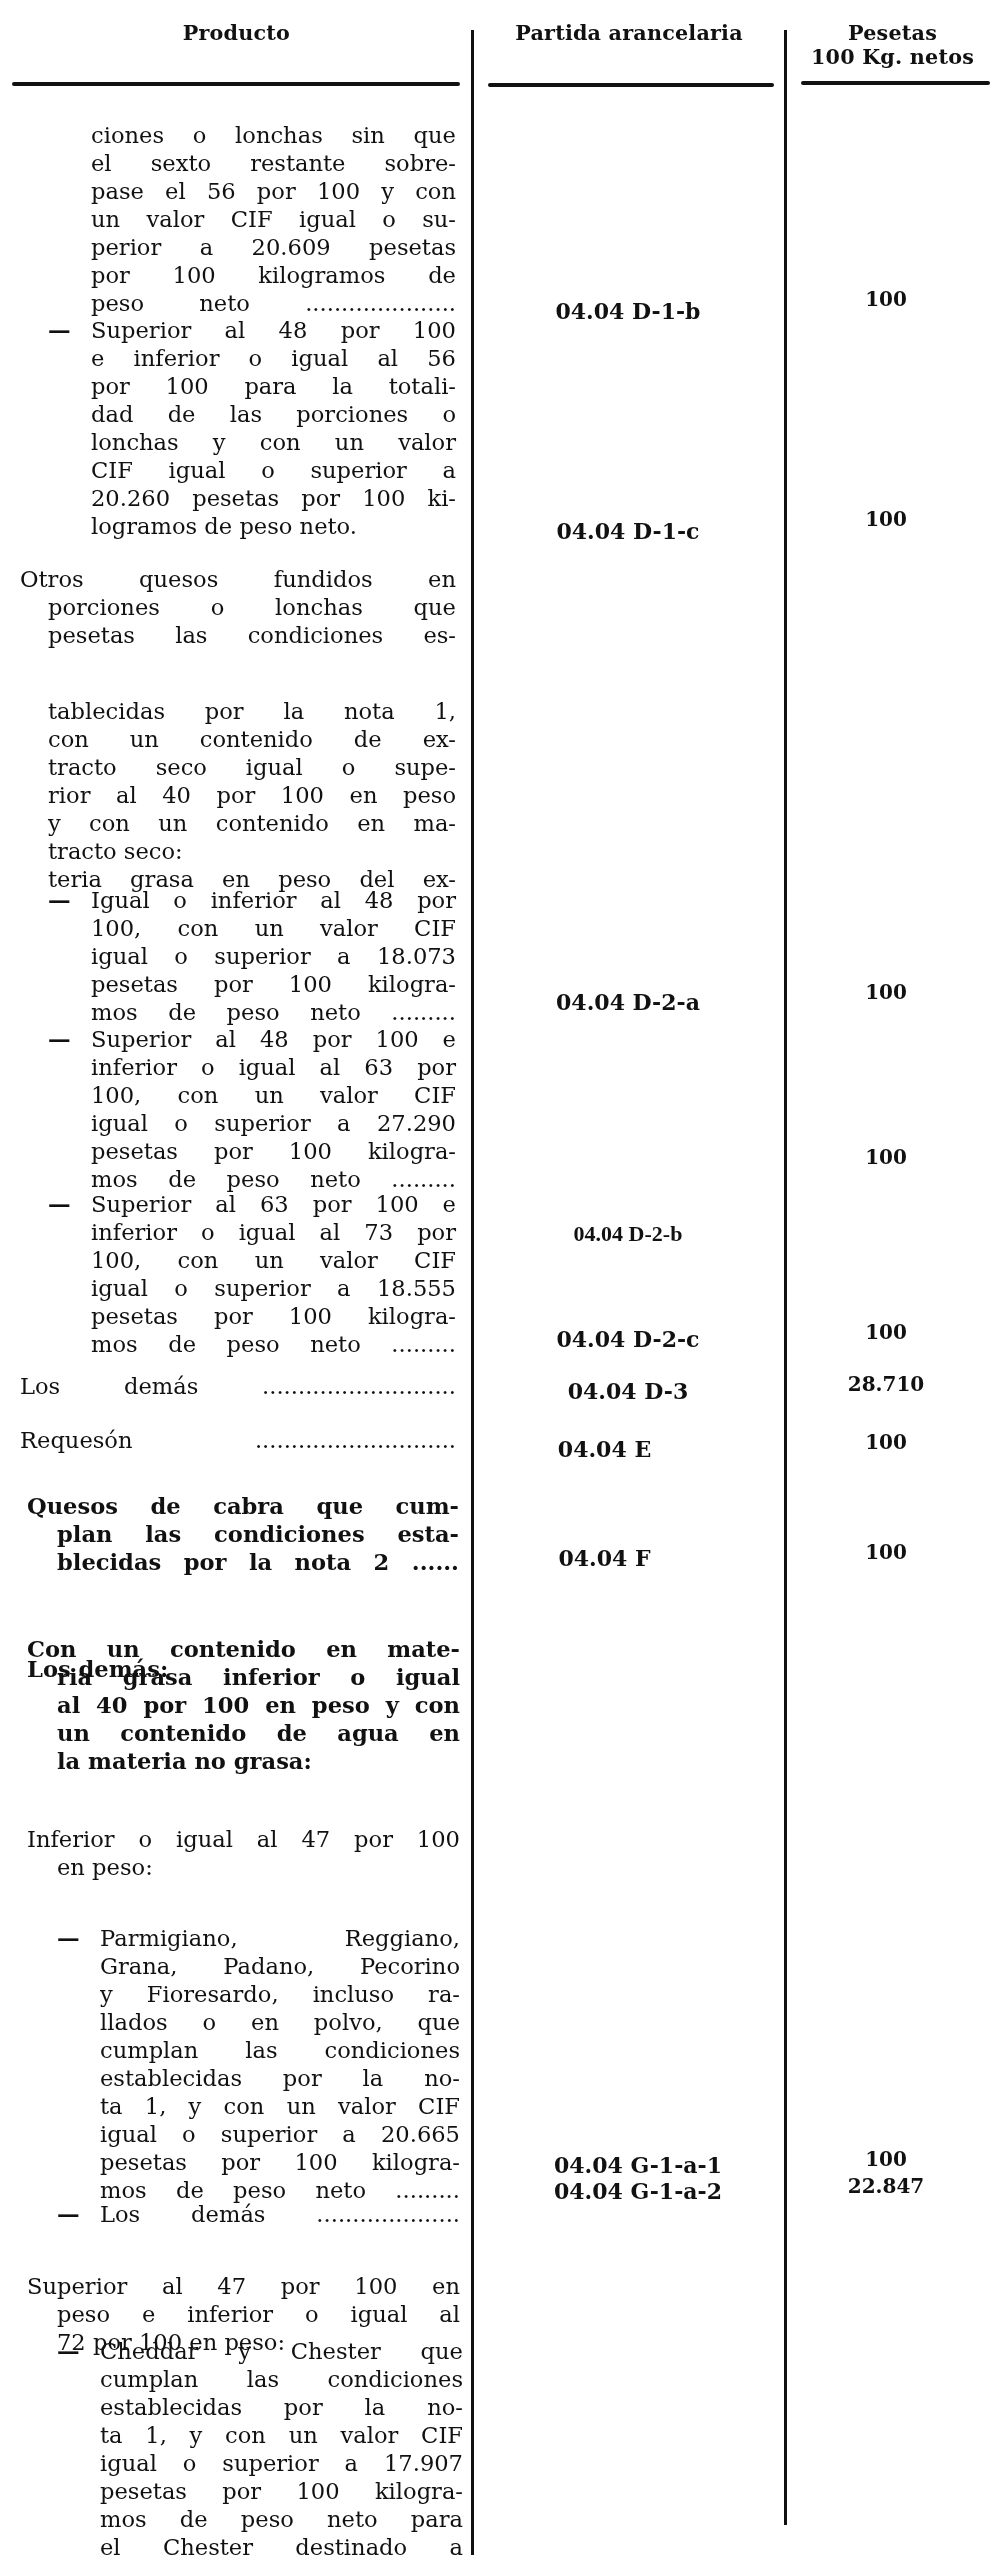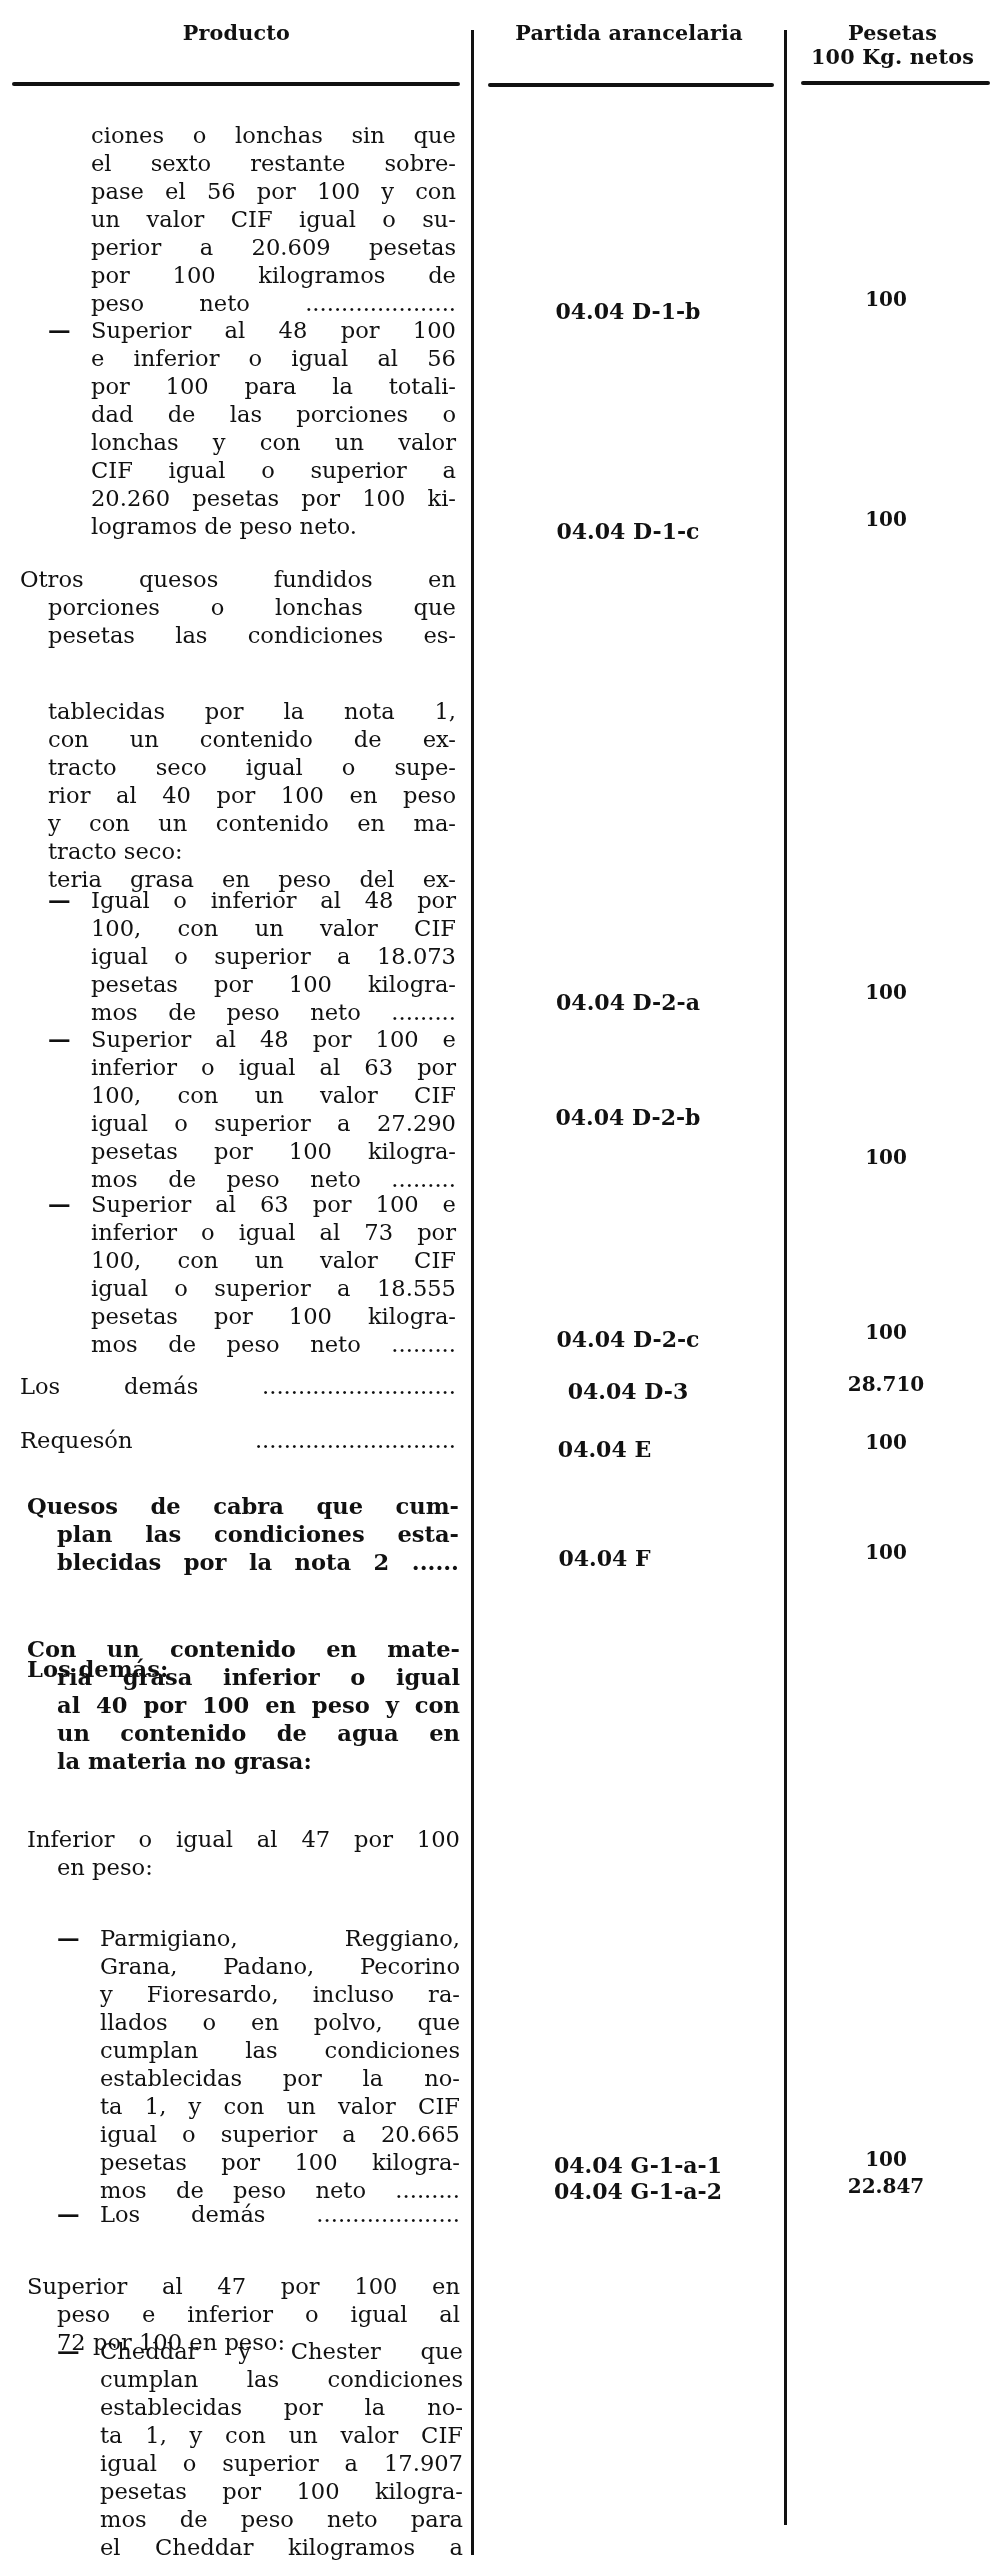--- a/index.html
+++ b/index.html
@@ -159,33 +159,33 @@
 
   <div class="block" style="left:100px; top:2337px; width:363px;">
     <span class="dash" style="left:-43px; top:0;">—</span>
     <span class="ln">Cheddar y Chester que</span>
     <span class="ln">cumplan las condiciones</span>
     <span class="ln">establecidas por la no-</span>
     <span class="ln">ta 1, y con un valor CIF</span>
     <span class="ln">igual o superior a 17.907</span>
     <span class="ln">pesetas por 100 kilogra-</span>
     <span class="ln">mos de peso neto para</span>
-    <span class="ln">el Cheddar kilogramos a</span>
+    <span class="ln">el Chester destinado a</span>
   </div>
 
   <div class="code" style="top:298px;">04.04 D-1-b</div>
   <div class="val" style="top:286px;">100</div>
 
   <div class="code" style="top:518px;">04.04 D-1-c</div>
   <div class="val" style="top:506px;">100</div>
 
   <div class="code" style="top:989px;">04.04 D-2-a</div>
   <div class="val" style="top:979px;">100</div>
 
-  <div class="code" style="top:1104px;">04.04 D-2-b</div>
+  <div class="code" style="top:1220px;font-family:Liberation Serif, serif;">04.04 D-2-b</div>
   <div class="val" style="top:1144px;">100</div>
 
   <div class="code" style="top:1326px;">04.04 D-2-c</div>
   <div class="val" style="top:1319px;">100</div>
 
   <div class="code" style="top:1378px;">04.04 D-3</div>
   <div class="val" style="top:1371px;">28.710</div>
 
   <div class="code" style="top:1436px; padding-right:47px; box-sizing:border-box;">04.04 E</div>
   <div class="val" style="top:1429px;">100</div>

